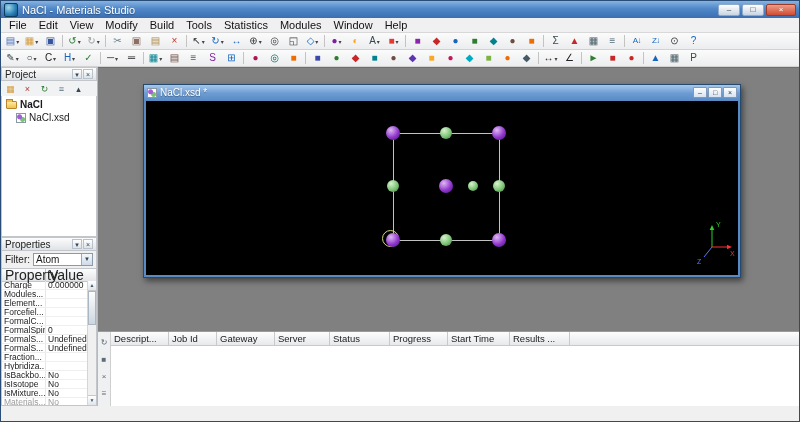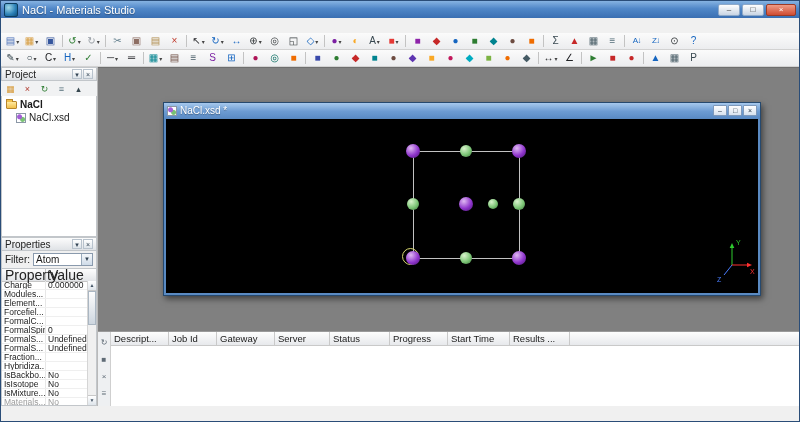--- a/index.html
+++ b/index.html
@@ -94,22 +94,22 @@
   .vscroll .arr{height:9px;font-size:5px;line-height:9px;text-align:center;color:#456;
     background:linear-gradient(#fff,#dfe5eb);border-bottom:1px solid #c8c8c8;}
   .vscroll .arr.down{position:absolute;bottom:0;left:0;right:0;border-top:1px solid #c8c8c8;border-bottom:none;}
   .vscroll .thumb{position:absolute;left:0;right:0;top:10px;height:34px;
     background:linear-gradient(#fdfdfd,#cdd6df);border:1px solid #aab6c2;box-sizing:border-box;}
 
   
   .main-area{position:absolute;left:97px;top:66px;right:0;height:264px;background:#808080;
     border-top:1px solid #6e6e6e;box-sizing:border-box;}
 
-  .doc-window{position:absolute;left:45px;top:34px;width:598px;height:194px;
-    background:#5a8ac2;border:1px solid #26496e;box-shadow:2px 3px 6px rgba(0,0,0,.5);box-sizing:border-box;margin-left:20px;}
+  .doc-window{position:absolute;left:45px;top:16px;width:598px;height:194px;
+    background:#5a8ac2;border:1px solid #26496e;box-shadow:2px 3px 6px rgba(0,0,0,.5);box-sizing:border-box;}
   .doc-titlebar{height:15px;display:flex;align-items:center;gap:3px;padding:0 3px;
     background:linear-gradient(#a6c8ec 0%,#6d9cd3 55%,#5b8cc6 100%);box-sizing:border-box;}
   .doc-title{color:#fff;font-size:10px;text-shadow:0 1px 1px rgba(0,0,0,.35);white-space:nowrap;}
   .doc-controls{margin-left:auto;display:flex;gap:1px;}
   .doc-btn{width:14px;height:11px;border:1px solid #7e99bb;border-radius:1px;
     background:linear-gradient(#ffffff,#d7e2ef);font-size:7px;line-height:9px;text-align:center;color:#234;box-sizing:border-box;}
   .viewport{position:absolute;left:2px;right:2px;top:16px;bottom:2px;background:#000;overflow:hidden;}
 
   .edge{position:absolute;background:#c2c2c2;}
   .atom{position:absolute;border-radius:50%;}
@@ -148,20 +148,32 @@
   <div class="titlebar">
     <span class="app-icon"></span>
     <span class="title-text">NaCl - Materials Studio</span>
     <span class="win-controls">
       <span class="win-btn">–</span>
       <span class="win-btn">□</span>
       <span class="win-btn close">×</span>
     </span>
   </div>
 
+  <div class="menubar" id="menubar">
+      <span class="menu-item">File</span>
+      <span class="menu-item">Edit</span>
+      <span class="menu-item">View</span>
+      <span class="menu-item">Modify</span>
+      <span class="menu-item">Build</span>
+      <span class="menu-item">Tools</span>
+      <span class="menu-item">Statistics</span>
+      <span class="menu-item">Modules</span>
+      <span class="menu-item">Window</span>
+      <span class="menu-item">Help</span>
+    </div>
 
   <div class="toolbar" id="toolbar1">
       <span class="tbi">
         <span class="g" style="color: rgb(74, 111, 184);">▤</span>
         <span class="caret">▾</span>
       </span>
       <span class="tbi">
         <span class="g" style="color: rgb(215, 155, 59);">▦</span>
         <span class="caret">▾</span>
       </span>

